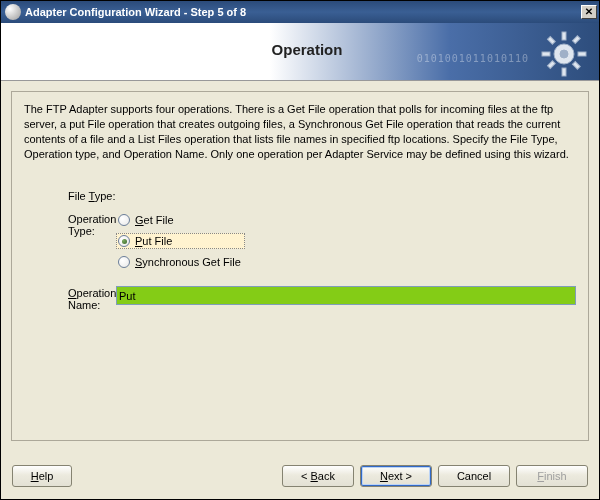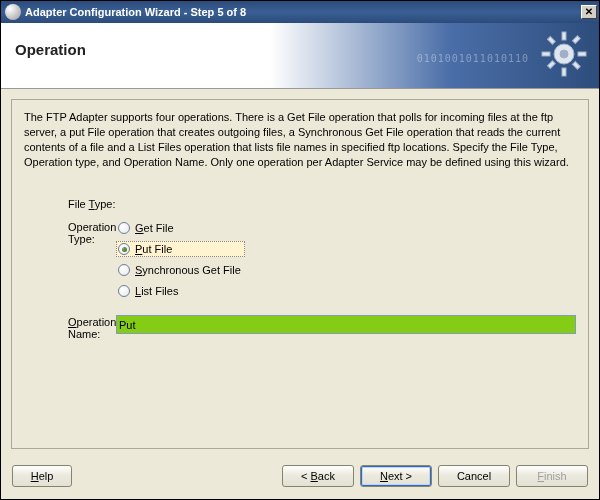--- a/index.html
+++ b/index.html
@@ -37,25 +37,26 @@
     border-bottom-color: #404040;
     color: #000;
     font-size: 10px;
     line-height: 12px;
     text-align: center;
     font-family: Arial;
     font-weight: bold;
     cursor: default;
   }
   .header {
-    height: 66px;
+    height: 58px;
     background: linear-gradient(to right, #fff 0%, #fff 45%, #4a6ea8 75%, #2d4d7c 100%);
     border-bottom: 1px solid #999;
     position: relative;
     overflow: hidden;
+    text-align: center;
   }
   .header h1 {
     margin: 0;
     padding: 18px 0 0 14px;
     font-size: 15px;
     font-weight: bold;
     color: #222;
   }
   .header .gear {
     position: absolute;
@@ -200,24 +201,20 @@
             <span><span class="ul">G</span><span>et File</span></span>
           </div>
           <div class="radio-item focused">
             <span class="radio-circle checked"></span>
             <span><span class="ul">P</span><span>ut File</span></span>
           </div>
           <div class="radio-item">
             <span class="radio-circle"></span>
             <span><span class="ul">S</span><span>ynchronous Get File</span></span>
           </div>
-          <div class="radio-item">
-            <span class="radio-circle"></span>
-            <span><span class="ul">L</span><span>ist Files</span></span>
-          </div>
         </div>
     </div>
 
     <div class="form-row" style="margin-top:16px;justify-content:flex-end;">
       <div class="form-label">
         <span class="ul">O</span><span>peration Name:</span>
       </div>
       <input type="text" class="text-input" value="Put" style="">
     </div>
 

